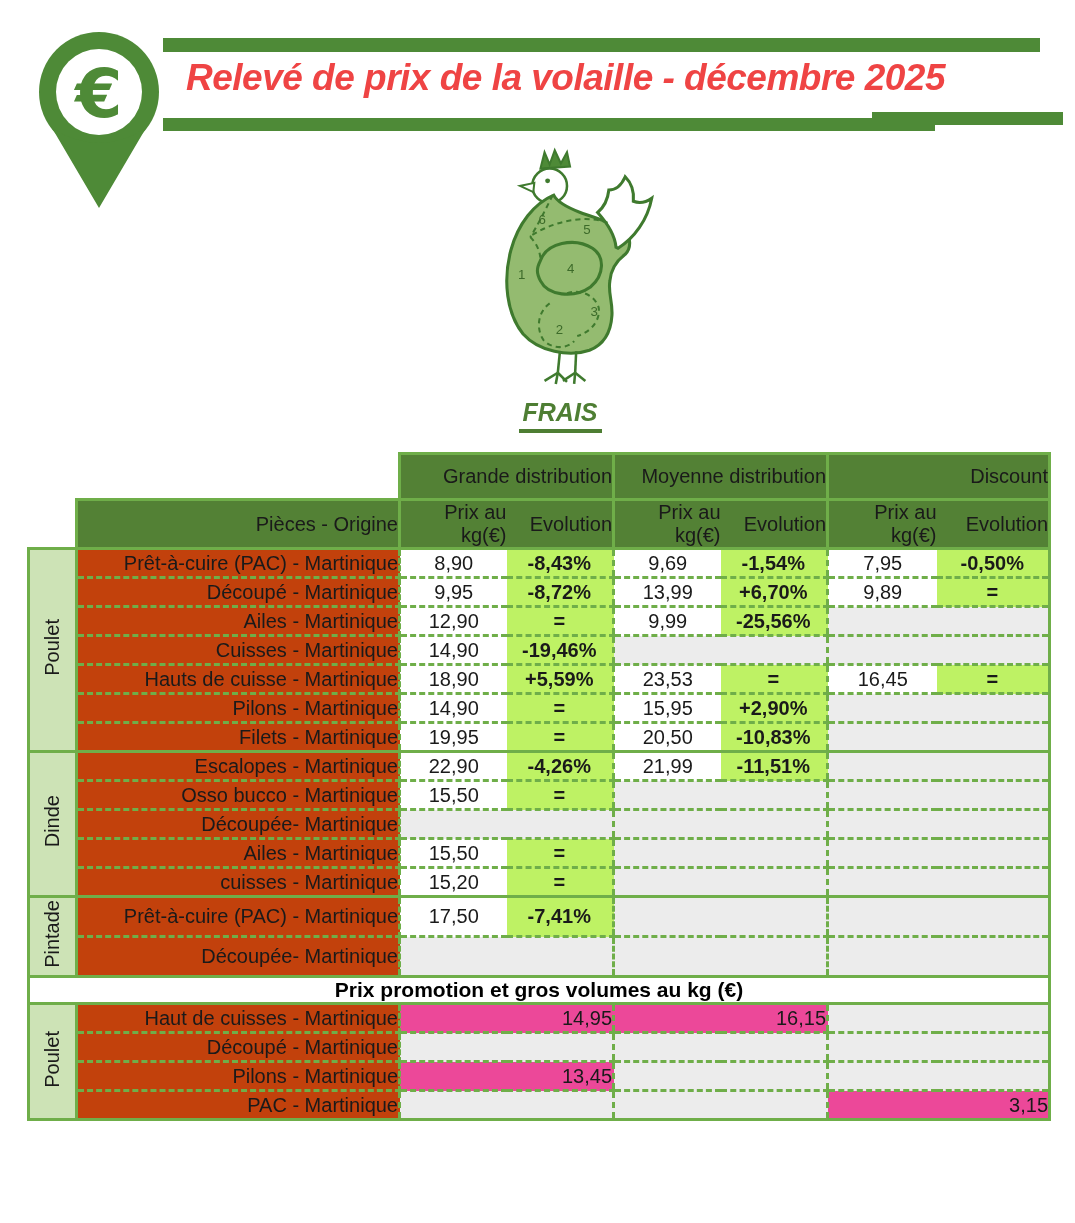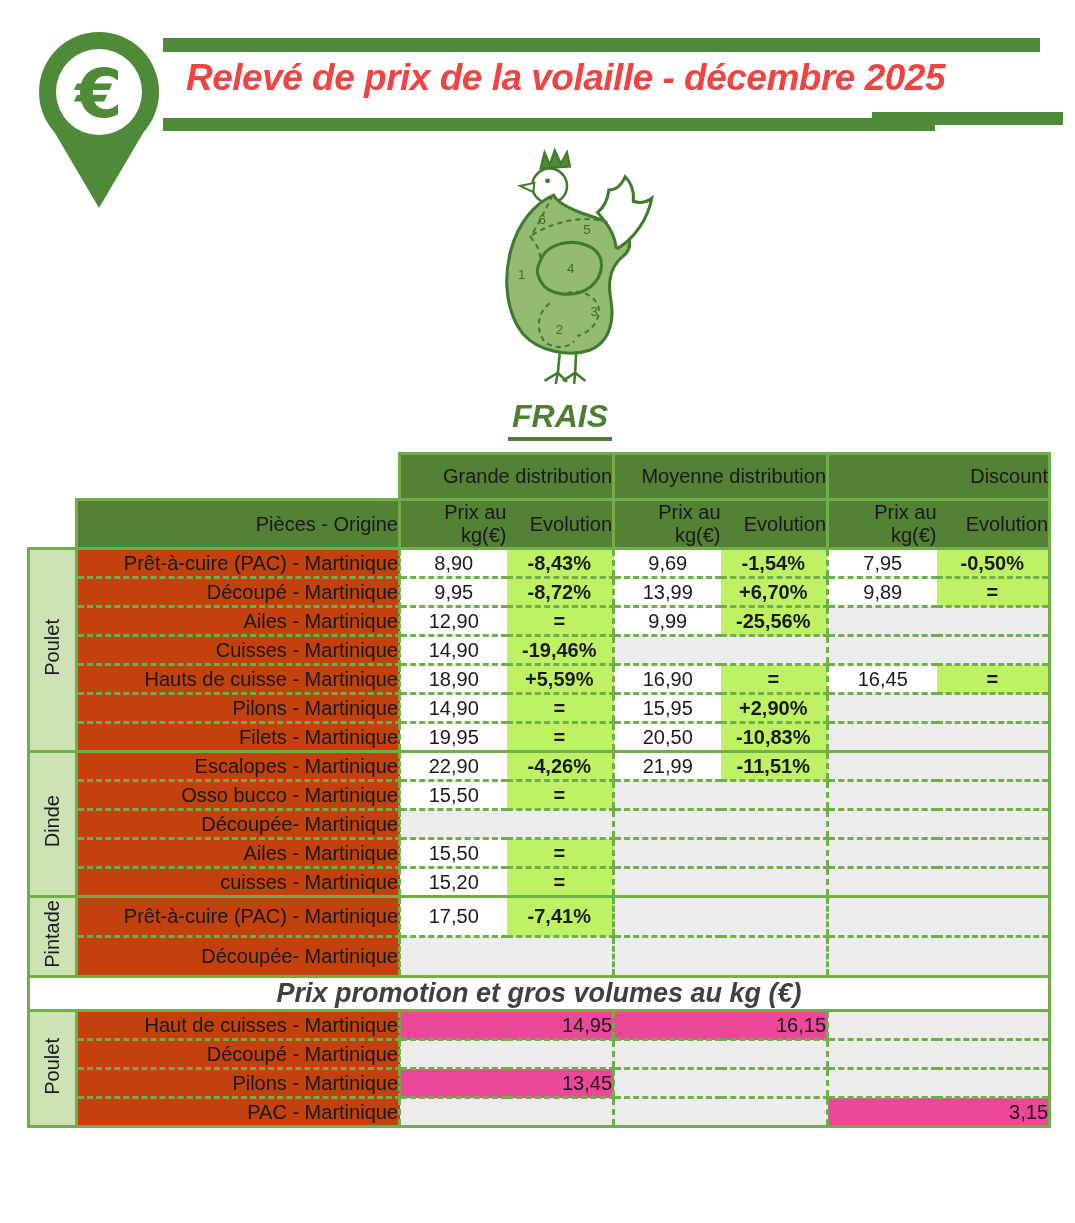--- a/index.html
+++ b/index.html
@@ -15,21 +15,21 @@
     font-size:37px; font-weight:bold; color:#ef4444; white-space:nowrap; letter-spacing:-0.5px;font-style:italic;
   }
   .pin { position:absolute; left:32px; top:28px; }
   
   .chicken { position:absolute; left:452px; top:140px; }
   .legend { position:absolute; left:726px; top:176px; }
   .legend div { font-size:19px; font-weight:bold; color:#6aa84f; line-height:26px; letter-spacing:0.5px; }
   
   .frais-title {
     position:absolute; left:495px; top:398px; width:130px; text-align:center;
-    font-size:32px; font-style:italic; font-weight:bold; color:#4e7e33;
+    font-size:25px; font-style:italic; font-weight:bold; color:#4e7e33;
   }
   .frais-title span { display:inline-block; border-bottom:4px solid #4e7e33; padding:0 4px 2px 4px; }
   
   table.t { position:absolute; left:27px; top:452px; width:1021px; border-collapse:collapse; table-layout:fixed; }
   .t td { padding:0; height:29px; vertical-align:middle; font-size:20px; color:#1a1a1a; }
   .t tr.h1 td { height:46px; }
   .t tr.h2 td { height:30px; }
   .t tr.tall td { height:40px; }
   .t tr.banner td { height:27px; }
   .blankhd { border:none; background:#fff; }
@@ -48,21 +48,21 @@
   .p { text-align:center; background:#fff; border-bottom:3px dashed #6fae49; border-left:3px dashed #6fae49; }
   .e { text-align:center; background:#bef264; border-bottom:3px dashed #6fae49;font-weight:bold; }
   .edge { border-right:3px solid #6fae49; }
   .empty { background:#ececec; border-bottom:3px dashed #6fae49; border-left:3px dashed #6fae49; }
   .merged { text-align:right; background:#ec4899; border-bottom:3px dashed #6fae49; border-left:3px dashed #6fae49; }
   tr.last td { border-bottom:3px solid #6fae49; }
   .blue { color:#4472c4; }
   .red { color:#c00000; }
   .banner td {
     background:#fff; border:3px solid #6fae49; text-align:center;
-    font-weight:bold; font-style:italic; font-size:27px; color:#404040;
+    font-weight:bold; font-size:21px; color:#000000;
   }
 </style>
 </head>
 <body>
 
 <div class="page">
 
   <div class="bar" style="left:163px; top:38px; width:877px; height:14px;"></div>
   <div class="bar" style="left:163px; top:118px; width:772px; height:13px;"></div>
   <div class="bar" style="left:872px; top:112px; width:191px; height:13px;"></div>
@@ -184,21 +184,21 @@
       <td class="piece">Cuisses - Martinique</td>
       <td class="p">14,90</td>
       <td class="e blue">-19,46%</td>
       <td class="empty" colspan="2"></td>
       <td class="empty edge" colspan="2"></td>
     </tr>
     <tr>
       <td class="piece">Hauts de cuisse - Martinique</td>
       <td class="p">18,90</td>
       <td class="e red">+5,59%</td>
-      <td class="p">16,90</td>
+      <td class="p">23,53</td>
       <td class="e">=</td>
       <td class="p">16,45</td>
       <td class="e edge">=</td>
     </tr>
     <tr>
       <td class="piece">Pilons - Martinique</td>
       <td class="p">14,90</td>
       <td class="e">=</td>
       <td class="p">15,95</td>
       <td class="e red">+2,90%</td>

